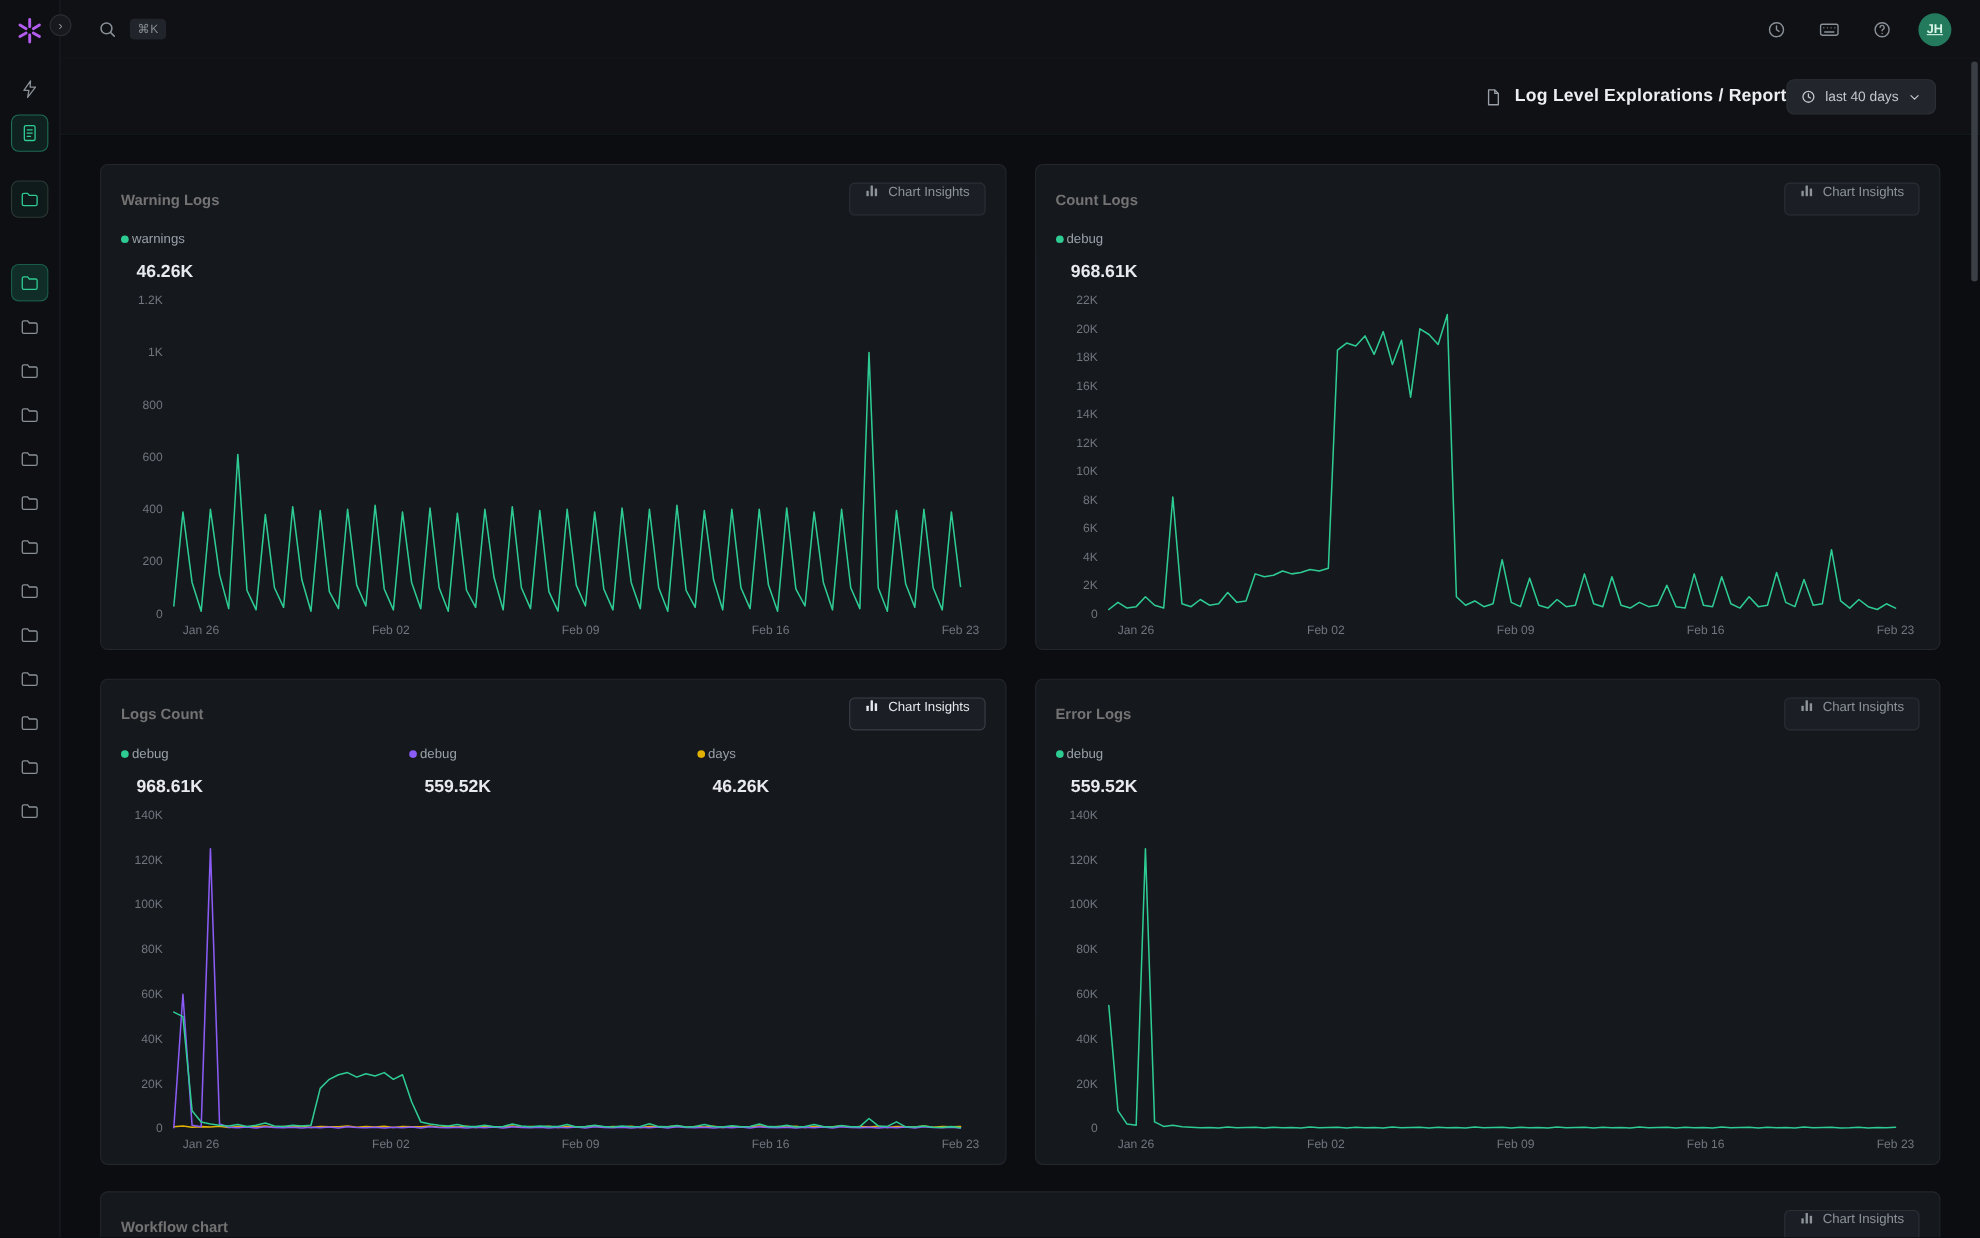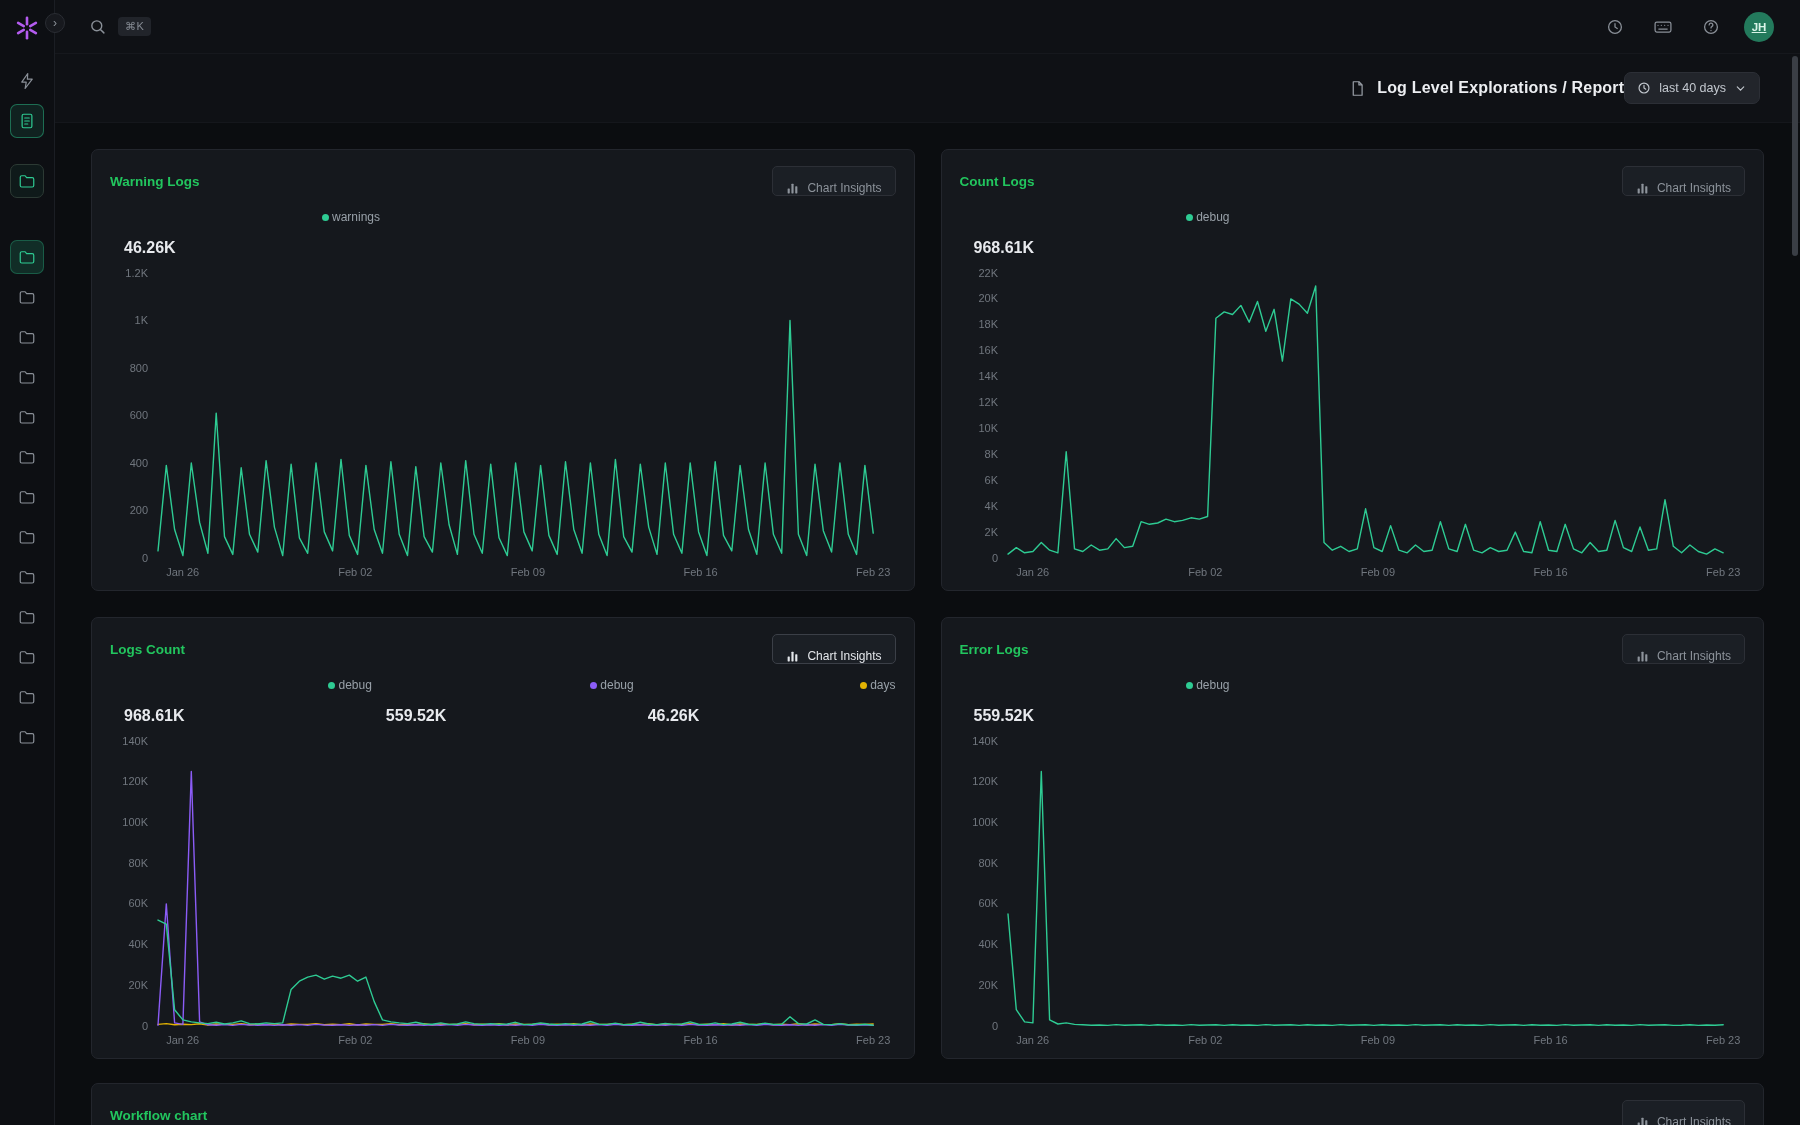--- a/index.html
+++ b/index.html
@@ -61,30 +61,30 @@
   }
   
   .content { flex:1; overflow:hidden; padding:26px 36px 0; display:flex; flex-direction:column; gap:24px; background:#0b0d10; }
   .grid { display:grid; grid-template-columns:1fr 1fr; gap:26px; }
   .panel {
     background:#15181d; border:1px solid #23262d; border-radius:7px;
     padding:16px 18px; height:442px; display:flex; flex-direction:column; min-width:0;
   }
   .panel.wide { height:150px; }
   .panel-head { display:flex; align-items:center; justify-content:space-between; margin-bottom:14px; }
-  .panel-title { font-size:13.5px; font-weight:700; color:#22c55e; }
+  .panel-title { font-size:13.5px; font-weight:700; color:#737373; }
   .insights-btn {
-    display:flex; align-items:flex-end; gap:8px; height:30px; padding:0 13px;
+    display:flex; align-items:flex-start; gap:8px; height:30px; padding:0 13px;
     background:#1b1f25; border:1px solid #2c2f36; border-radius:5px; color:#8d939b;
     font-size:12px; cursor:pointer; font-family:inherit;
   }
   .insights-btn.emph { color:#e4e7eb; border-color:#3b3f47; }
   .legends { display:flex; margin-bottom:8px; }
   .legend { width:270px; }
-  .legend-top { display:flex; align-items:center; gap:3px;justify-content:flex-end; }
+  .legend-top { display:flex; align-items:center; gap:3px; }
   .dot { width:7px; height:7px; border-radius:50%; display:inline-block; }
   .lname { font-size:12px; color:#98a0a8; }
   .lvalue { font-size:16px; font-weight:700; color:#e8eaee; margin-top:15px; padding-left:14px; }
   .chart { flex:1; min-height:0; }
   
   .scroll-thumb { position:absolute; right:2px; top:56px; width:6px; height:200px; border-radius:3px; background:#3a3e45; z-index:9; }
   svg { display:block; }
 </style>
 </head>
 <body>

